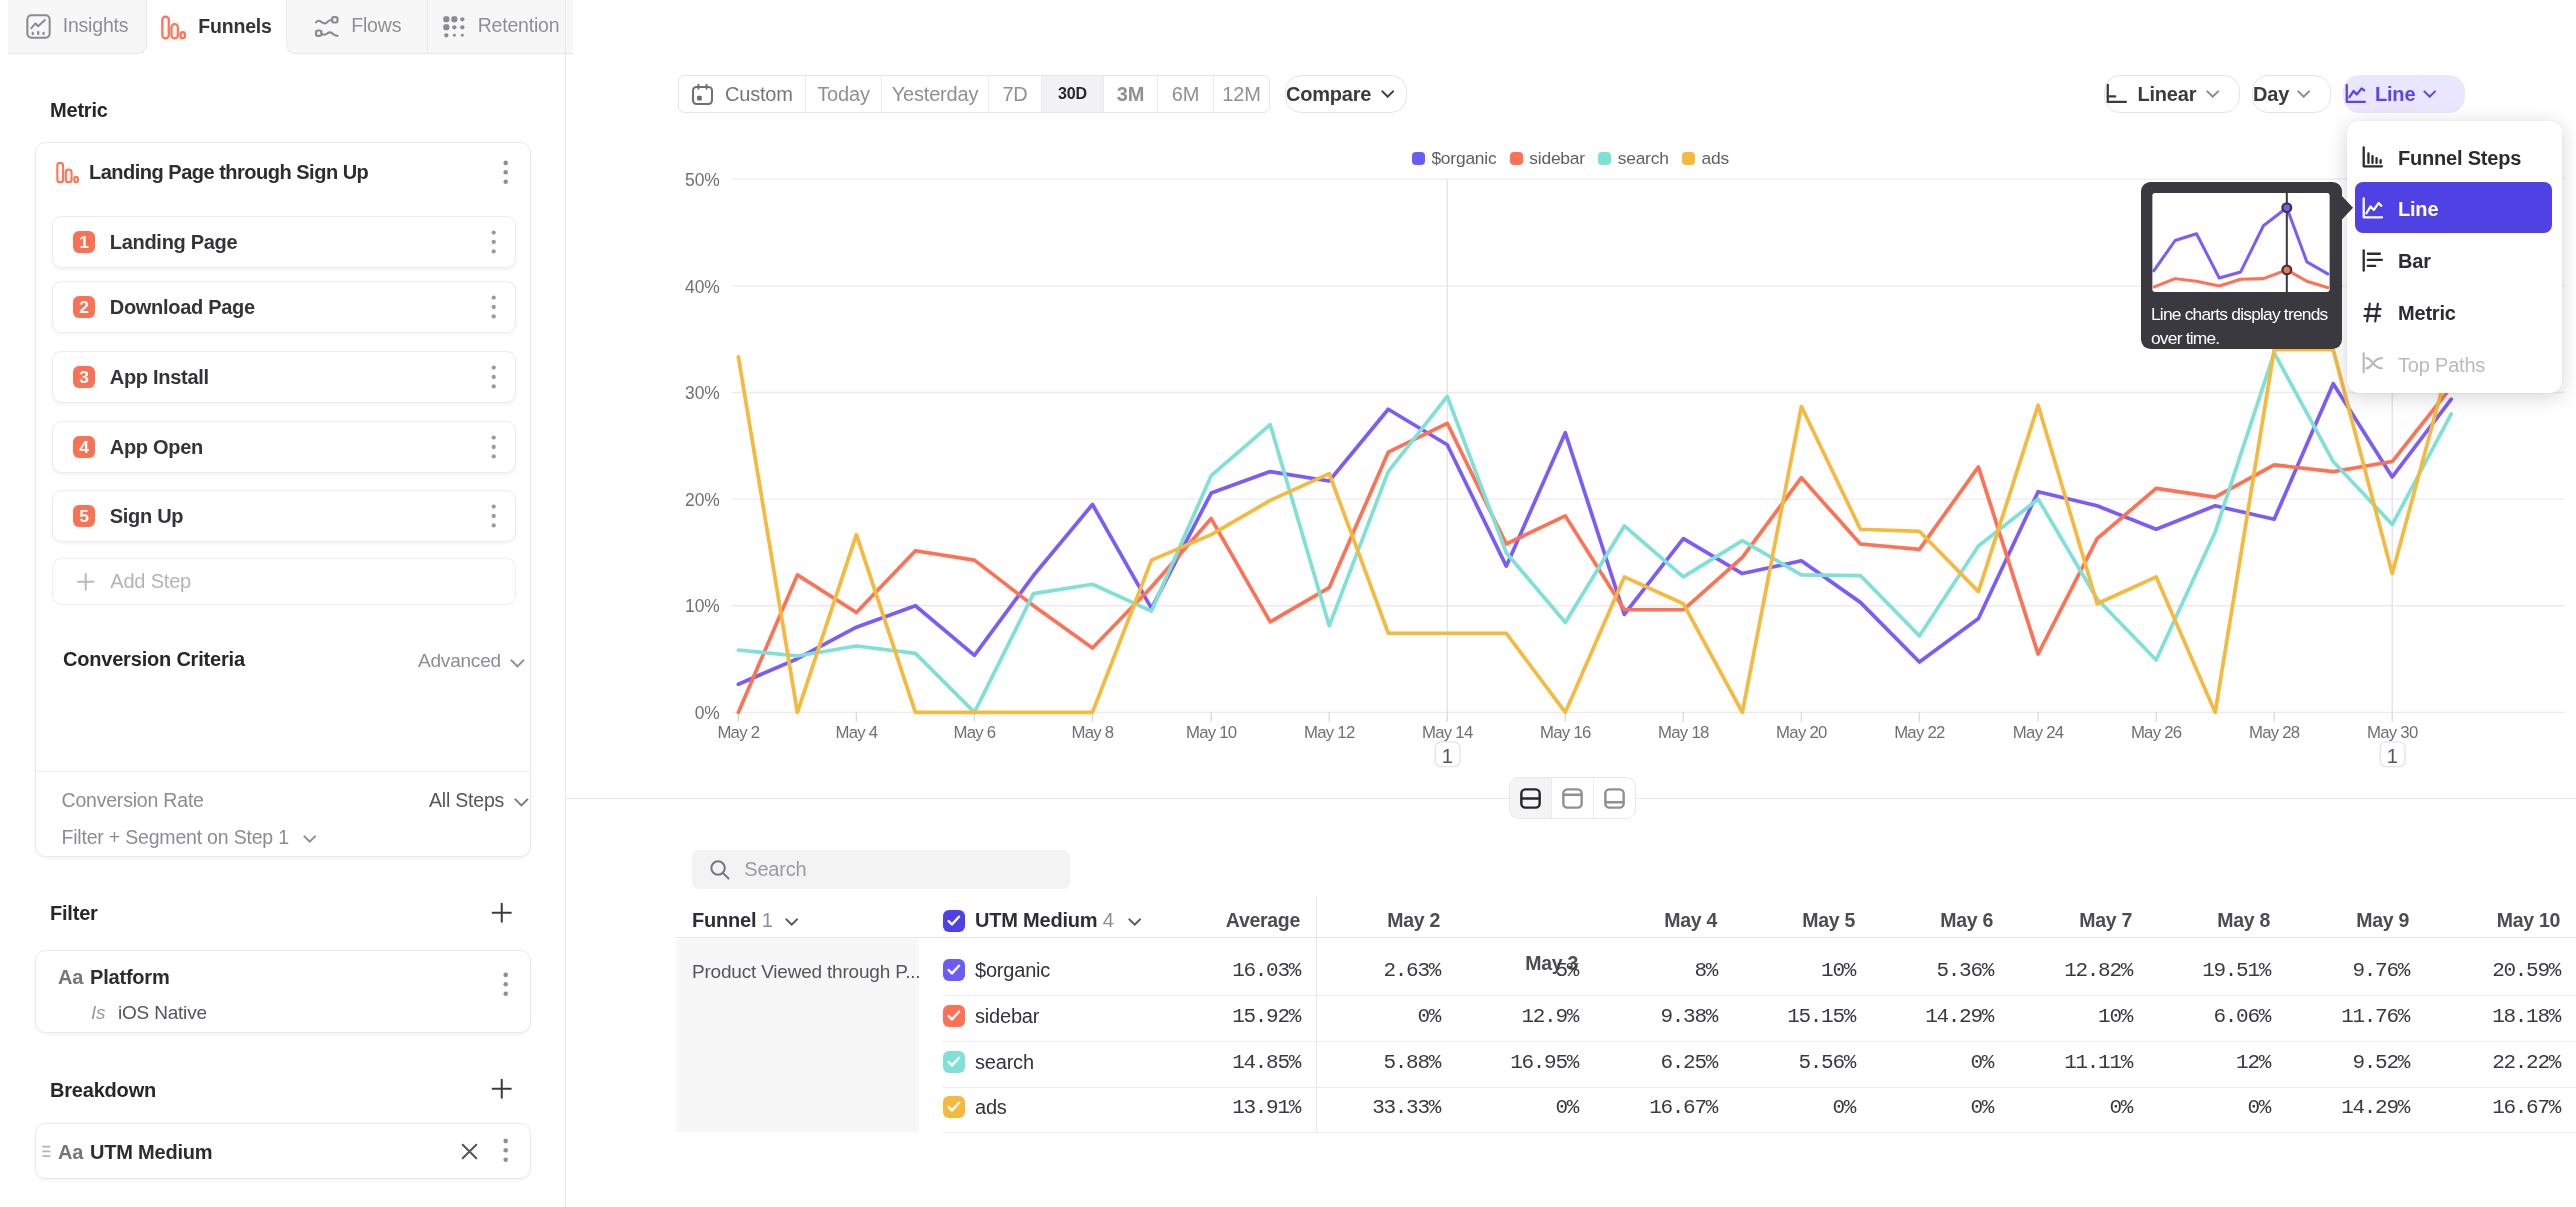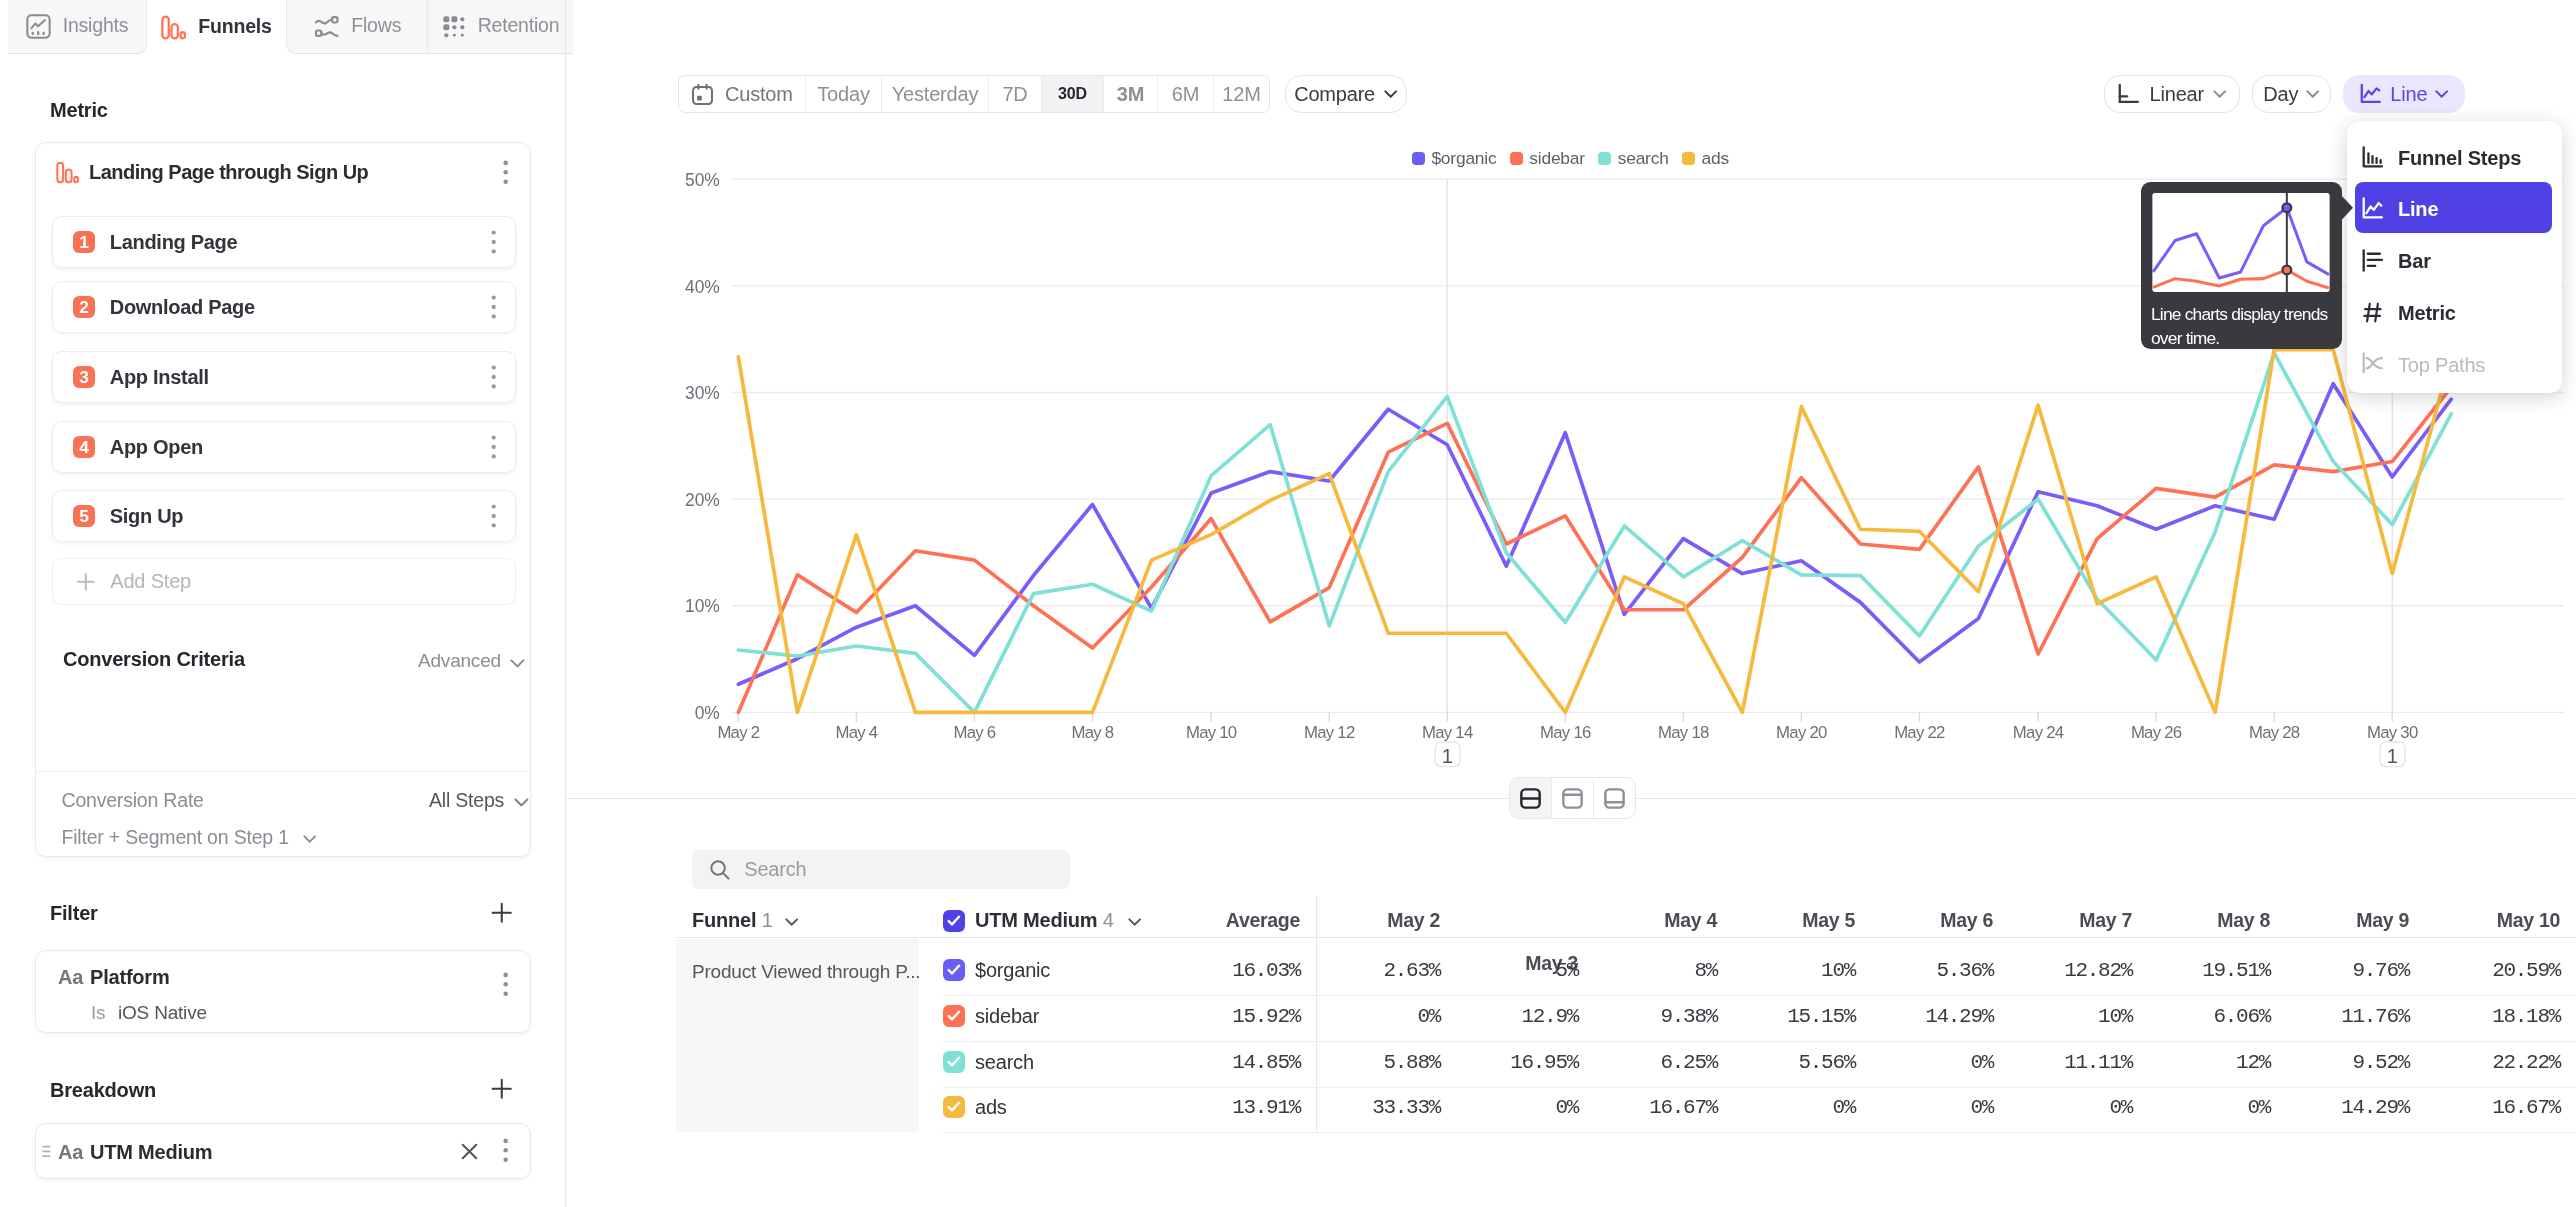--- a/index.html
+++ b/index.html
@@ -21,21 +21,21 @@
 .card { position:absolute; background:#fff; border:1.3px solid #e9e9ec; border-radius:10.7px;
   box-shadow:0 1.3px 2.7px rgba(30,30,40,0.04); }
 .stepcard { position:absolute; left:16px; background:#fff; border:1.3px solid #ececef; border-radius:9.4px;
   width:464px; height:52px; display:flex; align-items:center;
   box-shadow:0 2px 3.4px rgba(30,30,40,0.05); }
 .badge { width:22px; height:21.5px; border-radius:6px; background:#f87356; color:#fff; font-size:17.4px; font-weight:700;
   display:flex; align-items:center; justify-content:center; margin-left:20px; }
 .steplabel { font-size:20px; font-weight:700; color:#33333b; margin-left:14.8px; letter-spacing:-0.3px; }
 .kebab { position:absolute; right:19px; top:50%; transform:translateY(-50%); }
 .btn { position:absolute; height:38px; top:75px; border:1.3px solid #e5e5e9; border-radius:16px; background:#fff;
-  display:flex; align-items:center; justify-content:center; font-size:20px; color:#3a3a42; font-weight:400; }
+  display:flex; align-items:center; justify-content:flex-start; font-size:20px; color:#3a3a42; font-weight:700; }
 
 </style>
 </head>
 <body>
 
 <div class="tabs">
   <div class="tab" style="left:0;width:139px;border-right:1.3px solid #e9e9ec;border-radius:0 0 9.4px 0;">
     <svg width="25" height="25" viewBox="0 0 37 37" fill="none" stroke="#8a8a92" stroke-width="3">
       <rect x="2" y="2" width="33" height="33" rx="6"></rect>
       <path d="M8 21 L14 14 L18 18 L28 9" stroke-linecap="round" stroke-linejoin="round"></path>
@@ -184,21 +184,21 @@
 <div class="card" style="left:35px;top:950px;width:496px;height:83px;">
   <div class="abs" style="left:22px;top:14.8px;font-size:20px;font-weight:700;color:#75757e;">Aa</div>
   <div class="abs" style="left:54px;top:14.8px;font-size:20px;font-weight:700;color:#2c2c34;">Platform</div>
   <div class="kebab" style="right:21.5px;top:34px;">
     <svg width="5.4" height="27" viewBox="0 0 8 40" fill="#8f8f97">
         <circle cx="4" cy="5" r="3.4"></circle>
         <circle cx="4" cy="19" r="3.4"></circle>
         <circle cx="4" cy="33" r="3.4"></circle>
       </svg>
   </div>
-  <div class="abs" style="left:55px;top:51px;font-size:19px;color:#9a9aa2;">Is</div>
+  <div class="abs" style="left:55px;top:51px;font-size:19px;color:#9a9aa2;font-style:italic;">Is</div>
   <div class="abs" style="left:82px;top:51px;font-size:19px;color:#55555e;">iOS Native</div>
 </div>
 
 <div class="h-label" style="left:50px;top:1079px;">Breakdown</div>
 <svg class="abs" style="left:490px;top:1077px;" width="23.5" height="23.5" viewBox="0 0 35 35" stroke="#3a3a42" stroke-width="3" stroke-linecap="round">
     <path d="M17.5 4 v27 M4 17.5 h27"></path>
   </svg>
 <div class="card" style="left:35px;top:1123px;width:496px;height:56px;">
   <svg class="abs" style="left:5.4px;top:20px;" width="10.7" height="14.8" viewBox="0 0 16 22" stroke="#b4b4bc" stroke-width="2.6" stroke-linecap="round">
       <path d="M3 4 h10 M3 11 h10 M3 18 h10"></path>

